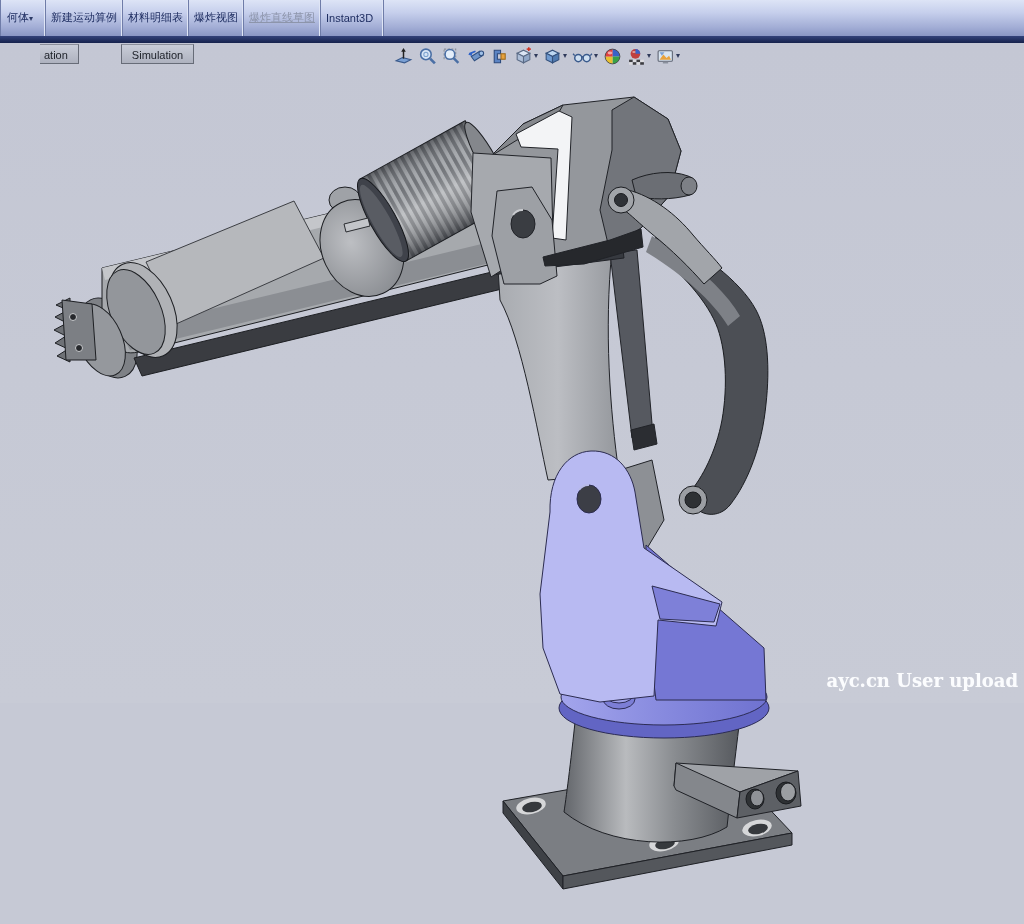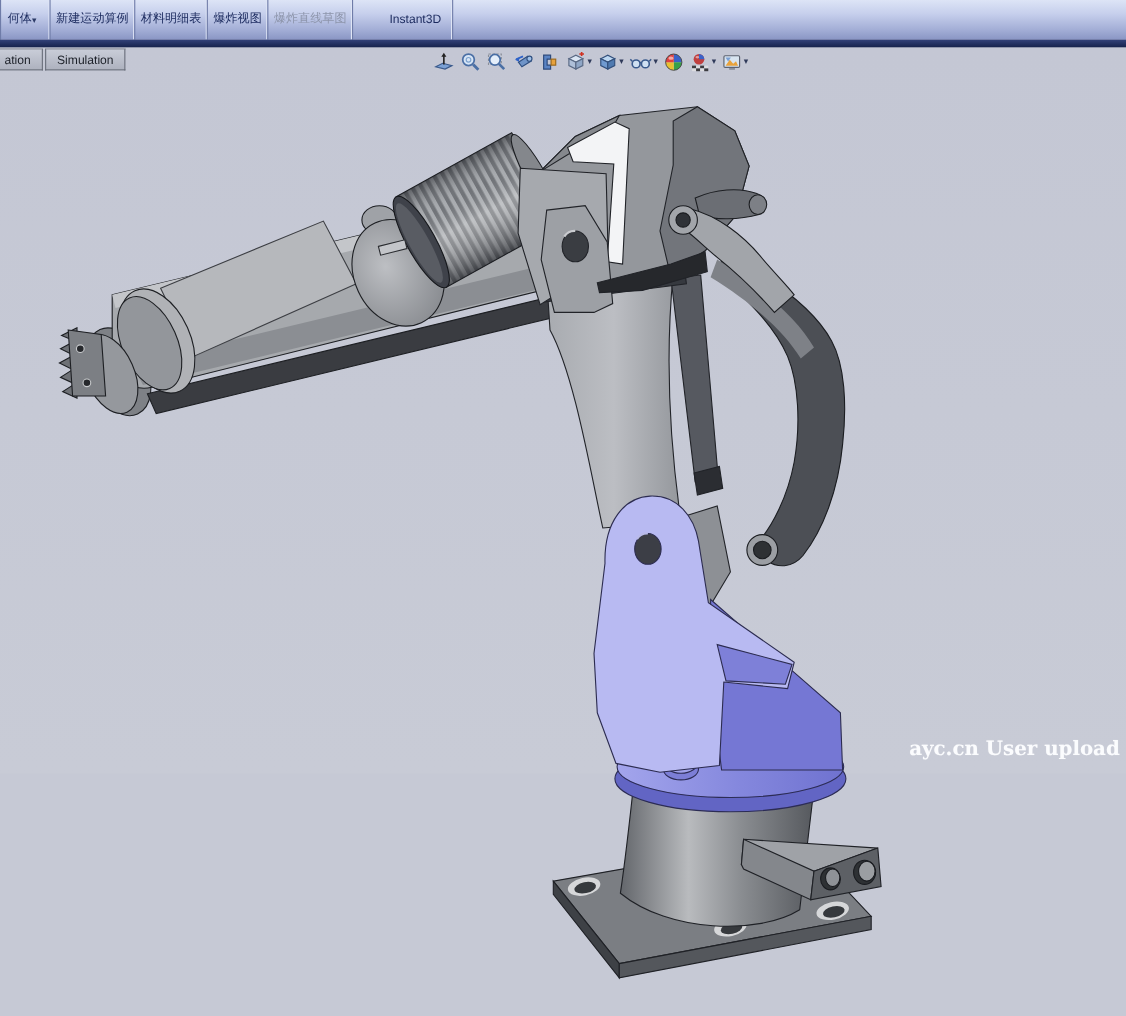--- a/index.html
+++ b/index.html
@@ -19,30 +19,30 @@
     position:absolute;top:36px;left:0;width:1024px;height:7px;
     background:linear-gradient(#33427a,#16224c);
   }
   .tb-btn{
     position:relative;display:flex;flex-direction:row;align-items:center;justify-content:center;
     padding:1px 5px 2px 5px;min-width:34px;cursor:default;
     border-right:1px solid #6f7ca8;box-shadow:inset -1px 0 0 #dfe5f5;
     font-size:11px;line-height:13px;color:#1b2a5e;text-align:center;white-space:nowrap;
   }
   .tb-btn.first{border-left:1px solid #6f7ca8;padding-left:2px;padding-right:8px;}
-  .tb-btn.disabled{color:#8d95ab;}
-  .tb-btn.single{justify-content:flex-start;padding-top:2px;margin-left:28px;}
+  .tb-btn.disabled{color:#8d95ab;text-decoration:underline;}
+  .tb-btn.single{justify-content:flex-start;padding-top:2px;}
   .tb-arrow{font-size:8px;color:#2c3a66;line-height:7px;margin-top:2px;}
   
   .tabs{position:absolute;top:44px;left:0;display:flex;}
   .cm-tab{
     height:17px;padding:1px 10px 0 10px;margin-right:2px;
     background:linear-gradient(#c9cdd8,#aeb2bf);
     border:1px solid #676c78;border-top-color:#8b8f9b;
-    font-size:11px;color:#1c2028;display:flex;align-items:center;cursor:default;
+    font-size:11px;color:#1c2028;display:flex;align-items:center;cursor:default;margin-left:40px;
   }
   .cm-tab.partial{padding-left:4px;border-left:none;}
   
   .hud{
     position:absolute;top:45px;left:394px;height:22px;
     display:flex;align-items:center;gap:5px;
   }
   .hud-btn{display:flex;align-items:center;gap:1px;background:transparent;border:none;padding:0;cursor:default;}
   .hud-btn svg{display:block;}
   .dd{font-size:8px;color:#2f3a5a;line-height:8px;}

